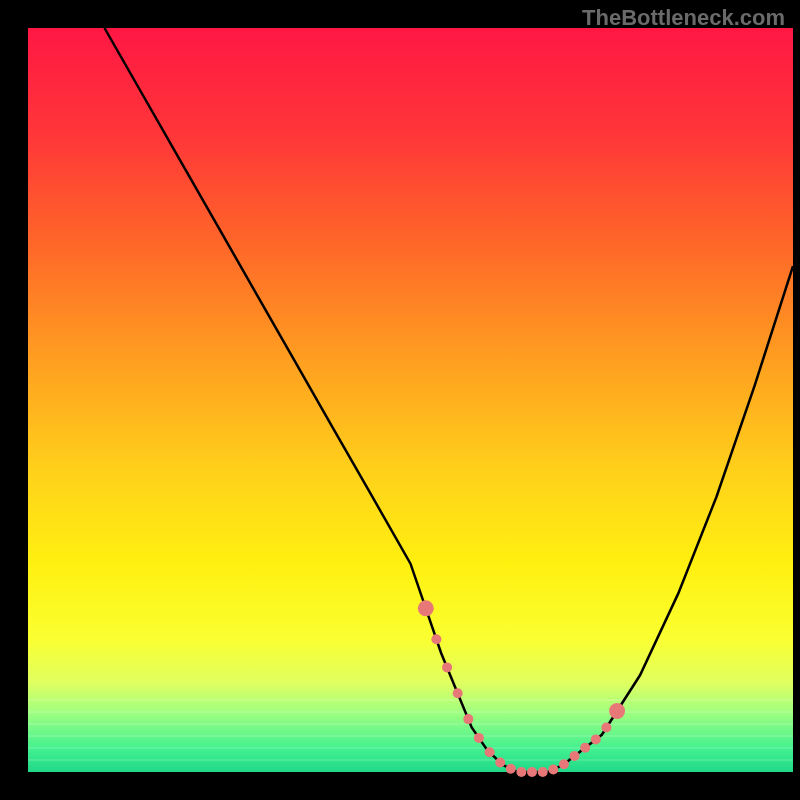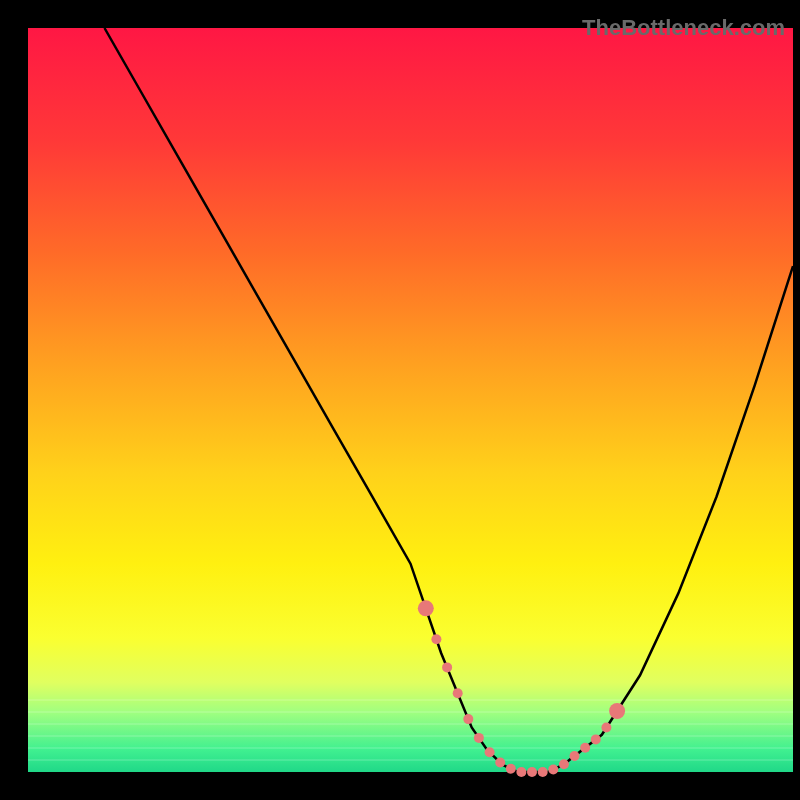--- a/index.html
+++ b/index.html
@@ -13,21 +13,21 @@
   }
   .chart-container {
     position: absolute;
     top: 0;
     left: 0;
     width: 800px;
     height: 800px;
   }
   .watermark {
     position: absolute;
-    top: 15px;
+    top: 5px;
     right: 15px;
     color: #6a6a6a;
     font-size: 22px;
     font-weight: bold;
     z-index: 10;
   }
   svg {
     display: block;
   }
 </style>

